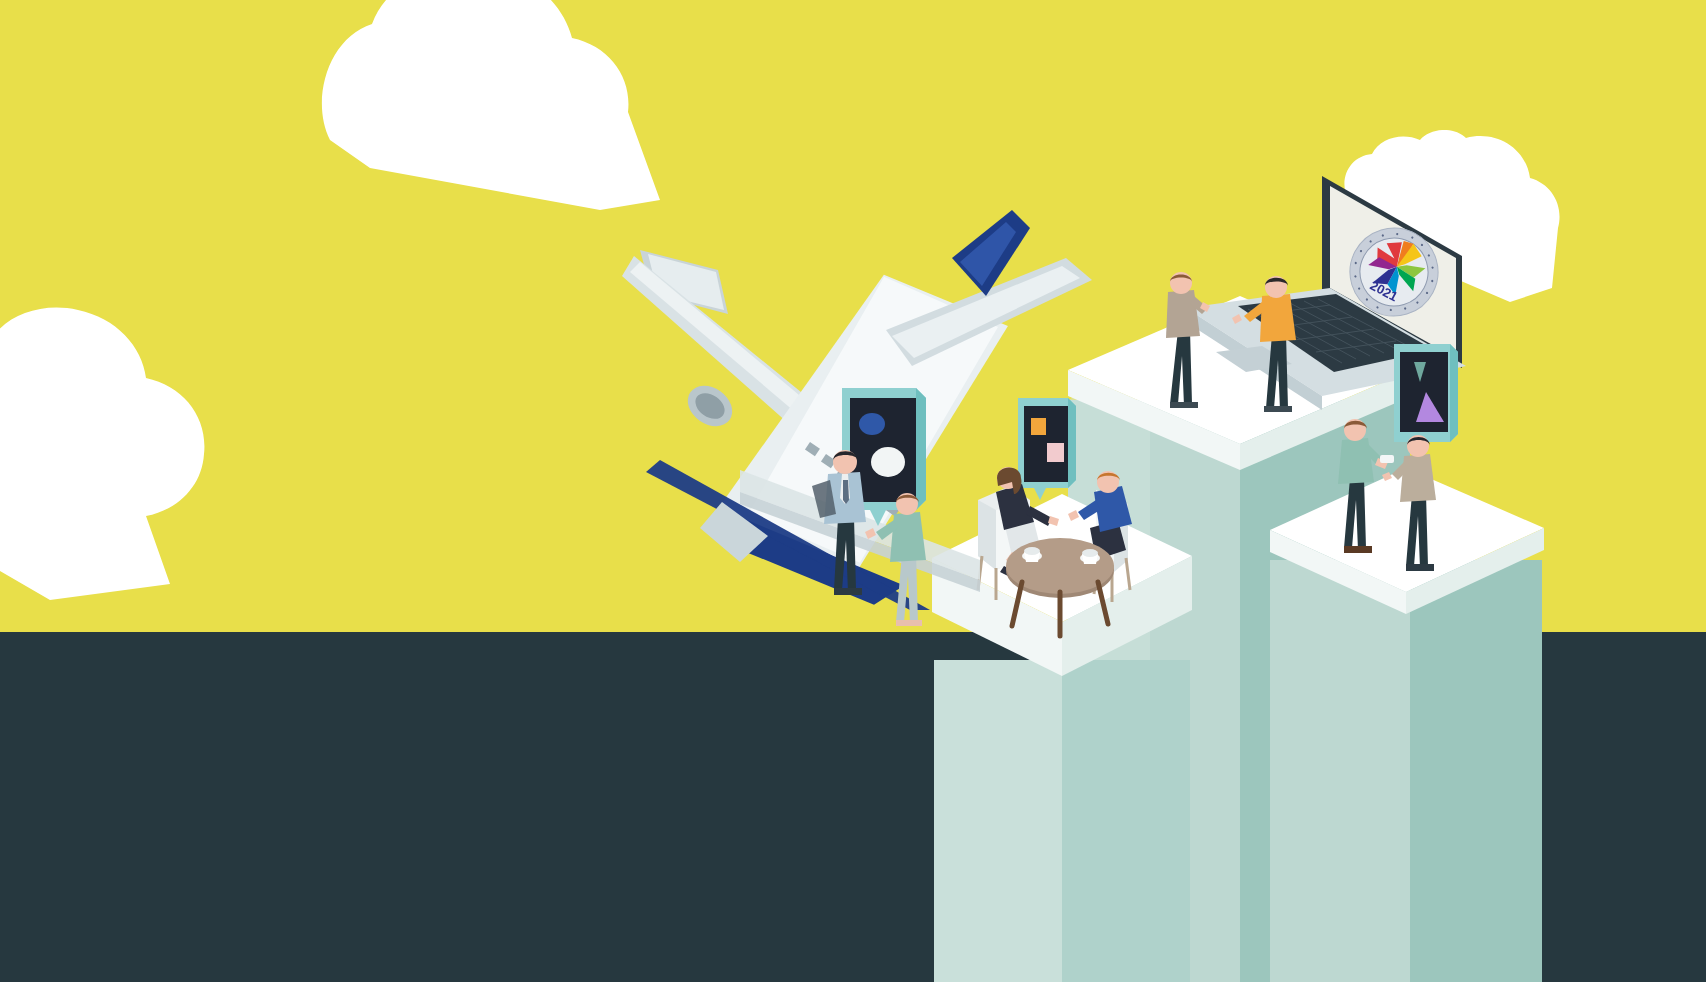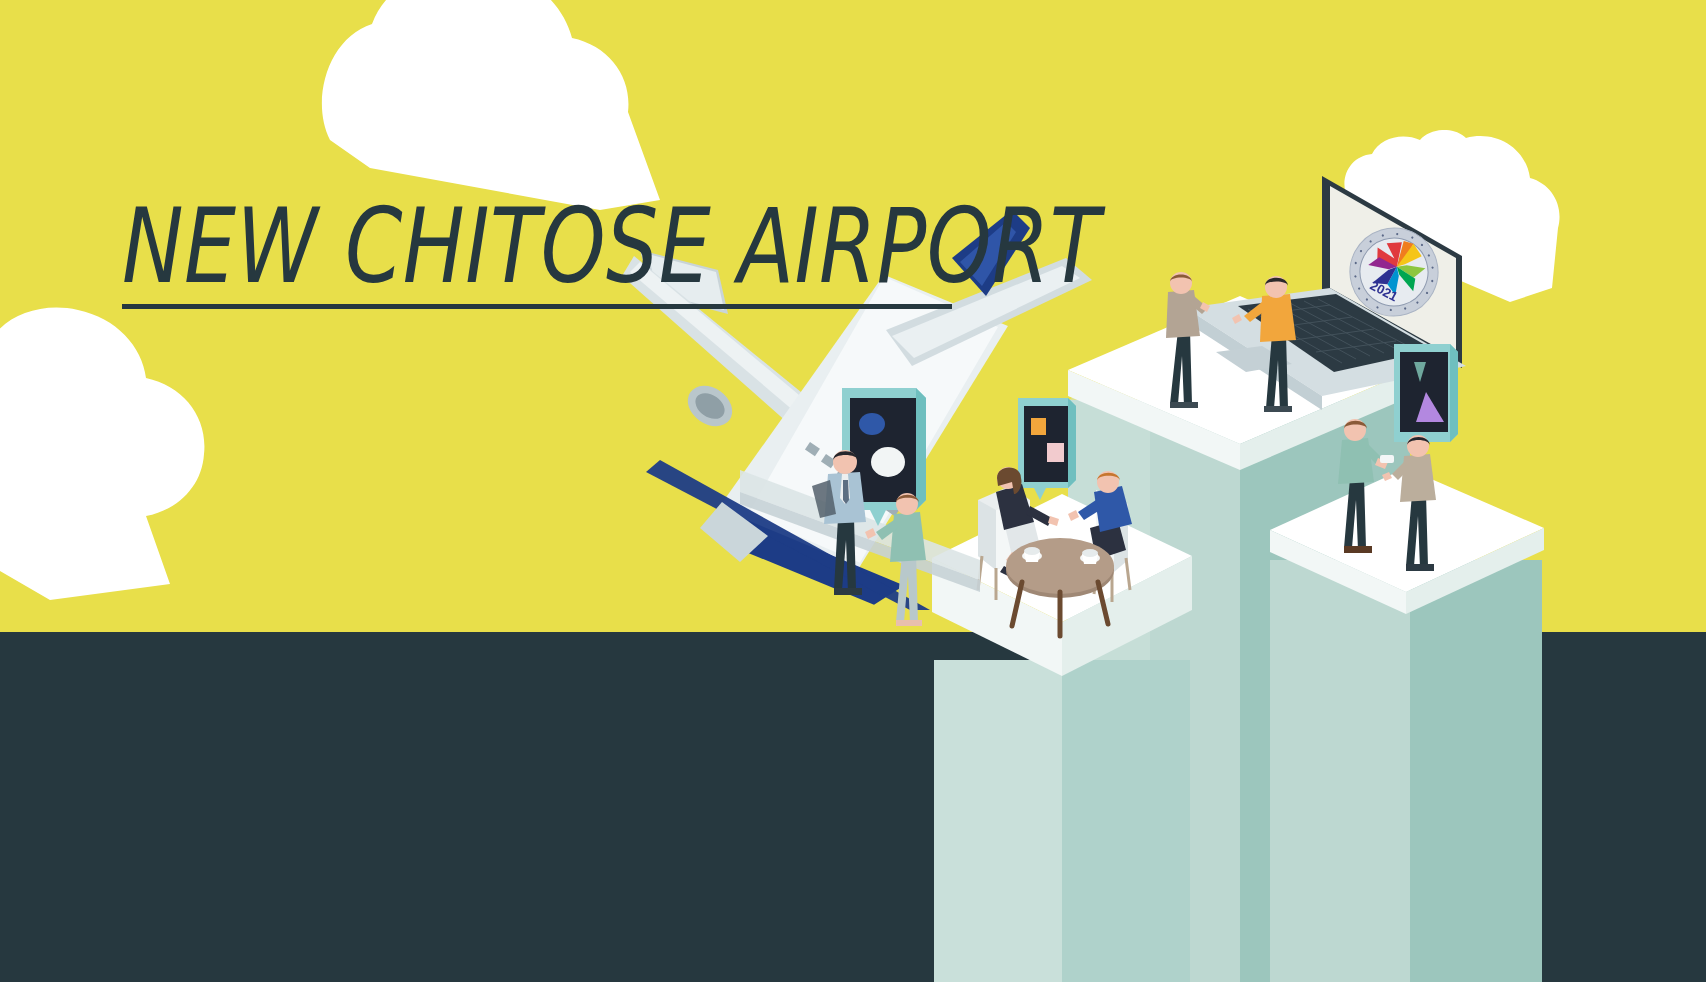--- a/index.html
+++ b/index.html
@@ -120,24 +120,20 @@
           <rect x="242" y="256" width="12" height="9" transform="rotate(34 242 256)"></rect>
           <rect x="258" y="268" width="12" height="9" transform="rotate(34 258 268)"></rect>
           <rect x="274" y="280" width="12" height="9" transform="rotate(34 274 280)"></rect>
           <rect x="290" y="292" width="12" height="9" transform="rotate(34 290 292)"></rect>
         </g>
       </g>
     </svg>
   </div>
 
   <div class="title-block">
-    <div class="title-line">
-      <span class="title-text">NEW CHITOSE AIRPORT</span>
-      <div class="title-rule rule-1"></div>
-    </div>
   </div>
 
   <div id="scene">
     <svg viewBox="0 0 1706 982" xmlns="http://www.w3.org/2000/svg">
       <defs>
         <clipPath id="clipPoster">
             <rect x="0" y="0" width="1706" height="982"></rect>
           </clipPath>
       </defs>
       <g clip-path="url(#clipPoster)">

